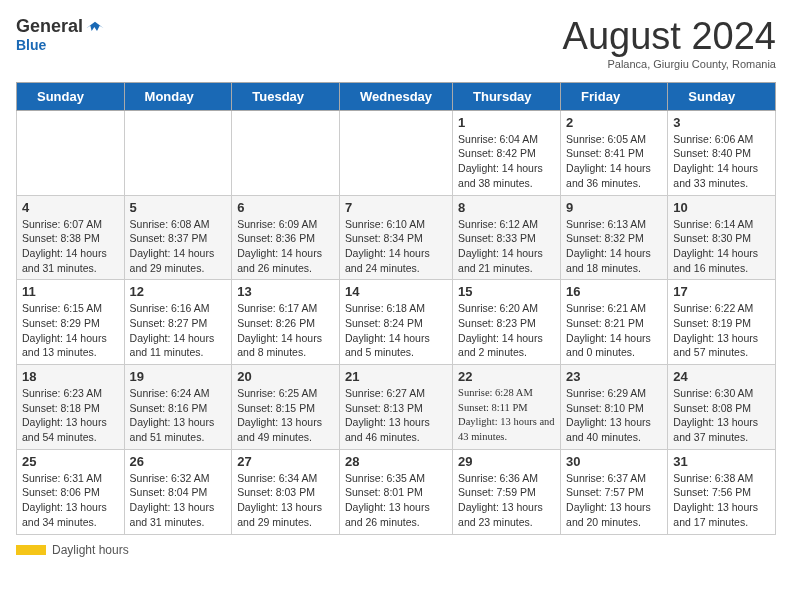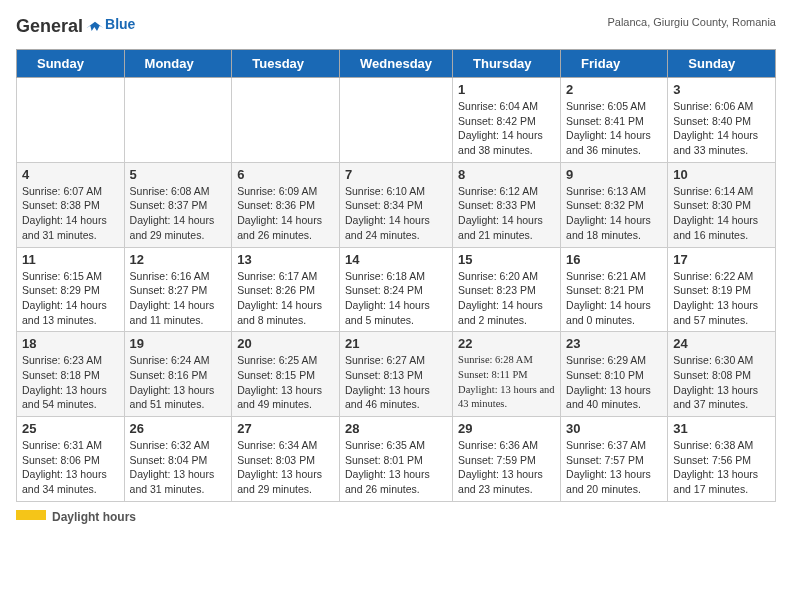--- a/index.html
+++ b/index.html
@@ -11,21 +11,21 @@
       padding: 16px;
     }
     .header-area {
       display: flex;
       justify-content: space-between;
       align-items: flex-start;
       margin-bottom: 12px;
     }
     .logo {
       display: flex;
-      flex-direction: row;
+      flex-direction: column;
       align-items: flex-start;
     }
     .logo-text {
       display: flex;
       align-items: center;
       gap: 2px;
     }
     .logo-general {
       font-size: 18px;
       font-weight: bold;
@@ -91,23 +91,22 @@
       line-height: 1.4;
     }
     .empty-cell {
       background: #fff !important;
     }
     .footer-note {
       margin-top: 8px;
       font-size: 12px;
       color: #555;
       display: flex;
-      align-items: flex-start;
+      align-items: center;
       gap: 6px;
-      font-weight: bold;
     }
     .daylight-bar {
       display: inline-block;
       width: 30px;
       height: 10px;
       background: #f5c518;
       vertical-align: middle;
     }
   </style>
 </head>
@@ -117,20 +116,21 @@
   <div class="logo">
     <div class="logo-text">
       <span class="logo-general">General</span>
       <svg class="logo-icon" viewBox="0 0 30 20">
         <polygon points="15,2 28,12 22,8 18,16 14,10 10,16 8,8 2,12" fill="#1a69b5"></polygon>
       </svg>
     </div>
     <span class="logo-blue">Blue</span>
   </div>
   <div class="title-area">
+    <div class="main-title">August 2024</div>
     <div class="subtitle">Palanca, Giurgiu County, Romania</div>
   </div>
 </div>
 
 <table class="calendar">
   <thead>
     <tr>
     <th>Sunday</th>
         <th>Monday</th>
         <th>Tuesday</th>

